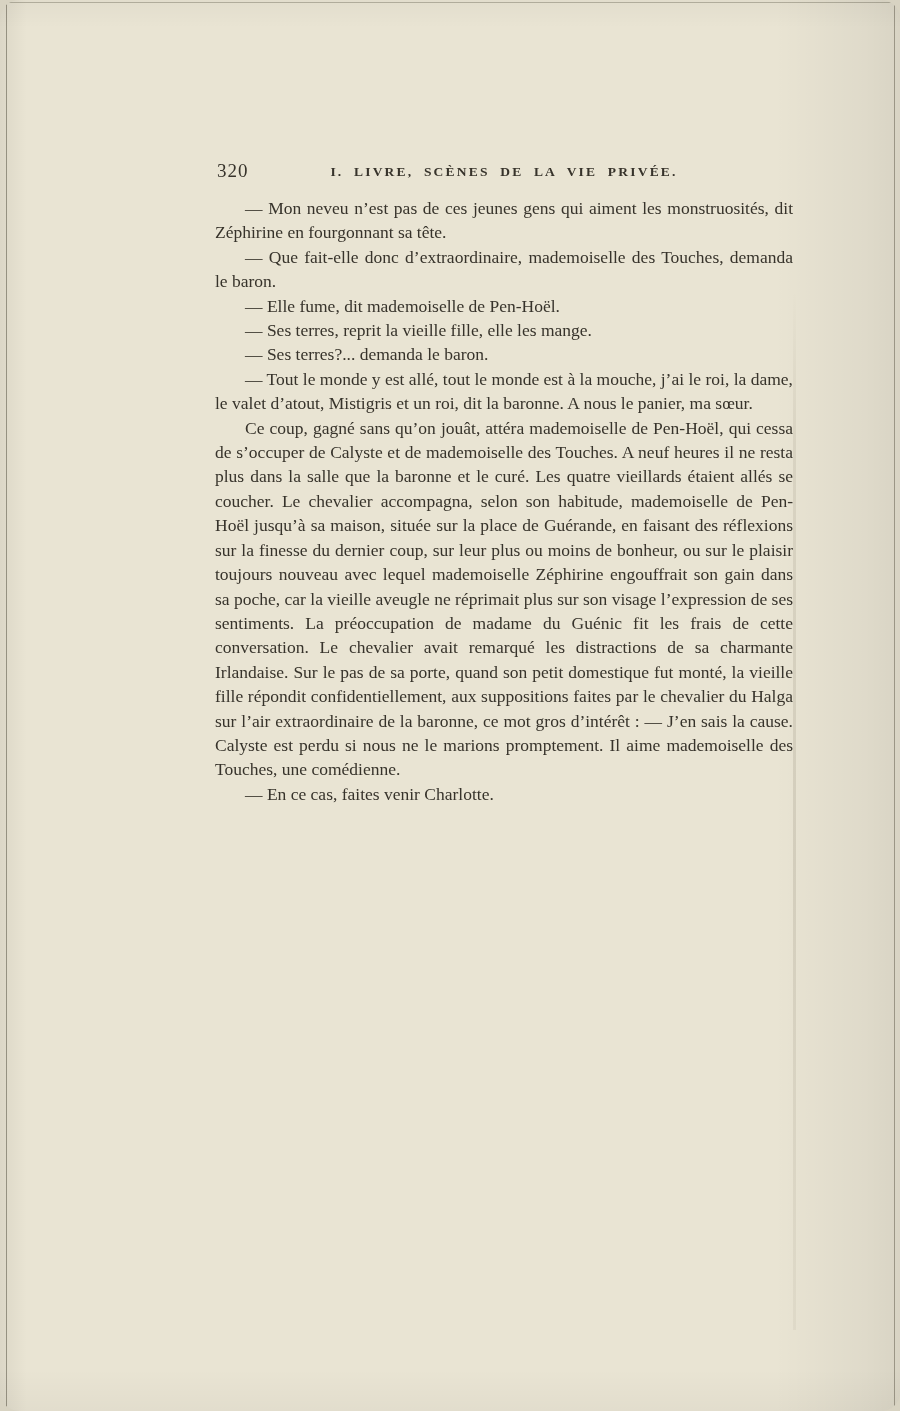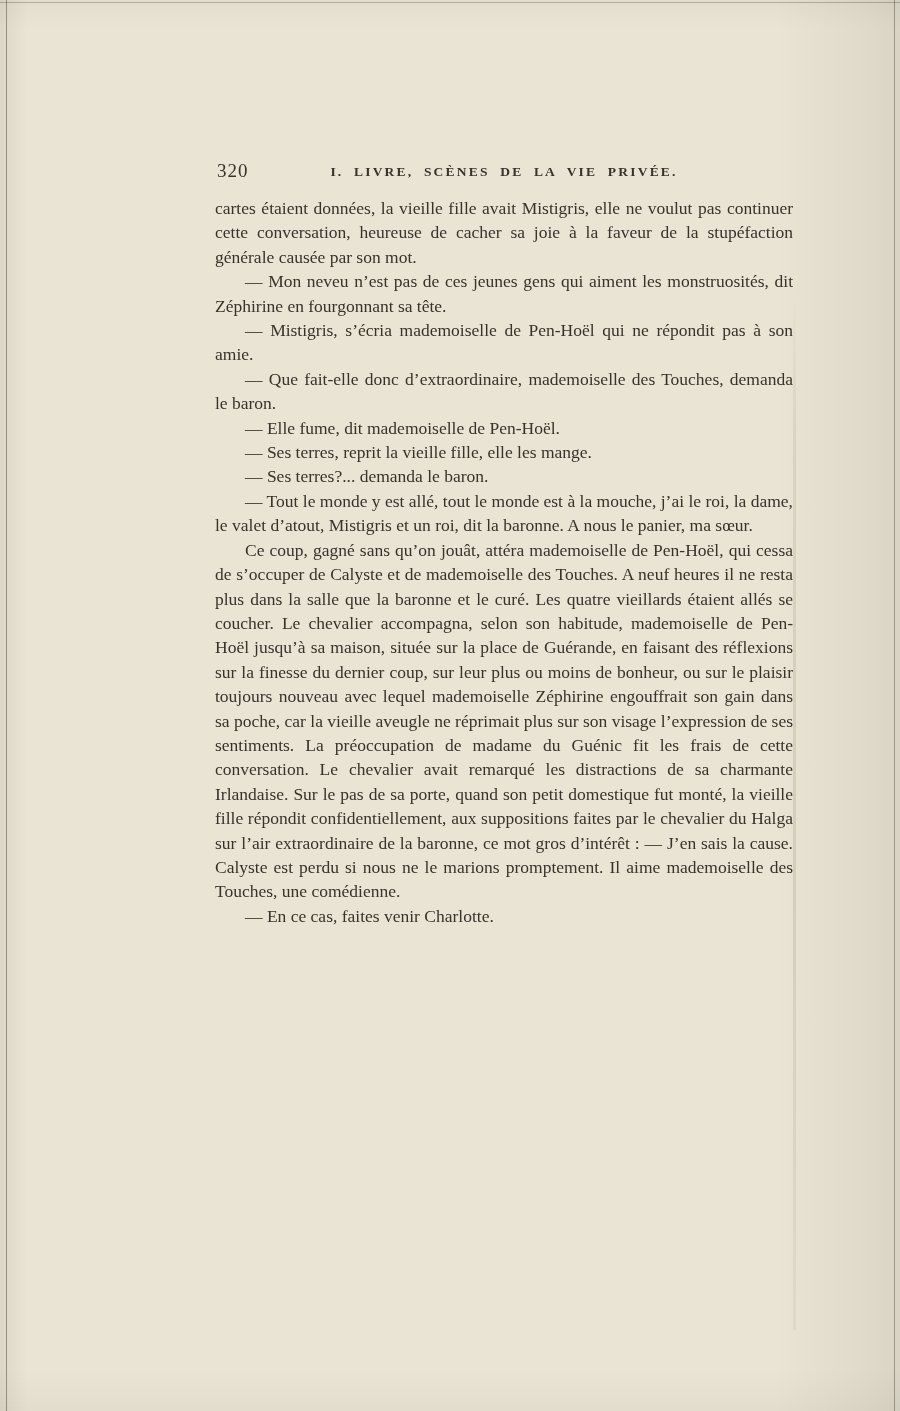--- a/index.html
+++ b/index.html
@@ -17,20 +17,21 @@
       linear-gradient(90deg,
         rgba(0,0,0,0.06) 0%, rgba(0,0,0,0.0) 3%,
         rgba(0,0,0,0.0) 86%, rgba(0,0,0,0.045) 96%, rgba(0,0,0,0.07) 100%),
       linear-gradient(180deg,
         rgba(0,0,0,0.03) 0%, rgba(0,0,0,0.0) 2%,
         rgba(0,0,0,0.0) 97%, rgba(0,0,0,0.03) 100%),
       var(--paper);
     overflow: hidden;
     font-family: "Liberation Serif", "DejaVu Serif", serif;
     color: var(--ink);
+    border-radius: 19px;
   }
   .edge { position: absolute; pointer-events: none; }
   .edge-left   { left: 6px;  top: 0; width: 1px; height: 100%; background: rgba(60,55,40,0.45); }
   .edge-right  { right: 5px; top: 0; width: 1px; height: 100%; background: rgba(60,55,40,0.40); }
   .edge-top    { left: 0; top: 2px; width: 100%; height: 1px; background: rgba(60,55,40,0.30); }
   .crease {
     position: absolute;
     left: 793px; top: 290px;
     width: 3px; height: 1040px;
     background: linear-gradient(180deg,
@@ -83,23 +84,21 @@
   <div class="crease"></div>
 
   <div class="content">
 
     <header class="running-head">
       <span class="page-number">320</span>
       <span class="running-title">I. LIVRE, SCÈNES DE LA VIE PRIVÉE.</span>
     </header>
 
     <main class="body-text">
-      <p class="para no-indent">cartes étaient données, la vieille fille avait Mistigris, elle ne voulut pas continuer cette conversation, heureuse de cacher sa joie à la faveur de la stupéfaction générale causée par son mot.</p>
       <p class="para">— Mon neveu n’est pas de ces jeunes gens qui aiment les monstruosités, dit Zéphirine en fourgonnant sa tête.</p>
-      <p class="para">— Mistigris, s’écria mademoiselle de Pen-Hoël qui ne répondit pas à son amie.</p>
       <p class="para">— Que fait-elle donc d’extraordinaire, mademoiselle des Touches, demanda le baron.</p>
       <p class="para">— Elle fume, dit mademoiselle de Pen-Hoël.</p>
       <p class="para">— Ses terres, reprit la vieille fille, elle les mange.</p>
       <p class="para">— Ses terres?... demanda le baron.</p>
       <p class="para">— Tout le monde y est allé, tout le monde est à la mouche, j’ai le roi, la dame, le valet d’atout, Mistigris et un roi, dit la baronne. A nous le panier, ma sœur.</p>
       <p class="para">Ce coup, gagné sans qu’on jouât, attéra mademoiselle de Pen-Hoël, qui cessa de s’occuper de Calyste et de mademoiselle des Touches. A neuf heures il ne resta plus dans la salle que la baronne et le curé. Les quatre vieillards étaient allés se coucher. Le chevalier accompagna, selon son habitude, mademoiselle de Pen-Hoël jusqu’à sa maison, située sur la place de Guérande, en faisant des réflexions sur la finesse du dernier coup, sur leur plus ou moins de bonheur, ou sur le plaisir toujours nouveau avec lequel mademoiselle Zéphirine engouffrait son gain dans sa poche, car la vieille aveugle ne réprimait plus sur son visage l’expression de ses sentiments. La préoccupation de madame du Guénic fit les frais de cette conversation. Le chevalier avait remarqué les distractions de sa charmante Irlandaise. Sur le pas de sa porte, quand son petit domestique fut monté, la vieille fille répondit confidentiellement, aux suppositions faites par le chevalier du Halga sur l’air extraordinaire de la baronne, ce mot gros d’intérêt : — J’en sais la cause. Calyste est perdu si nous ne le marions promptement. Il aime mademoiselle des Touches, une comédienne.</p>
       <p class="para">— En ce cas, faites venir Charlotte.</p>
     </main>
 
   </div>

